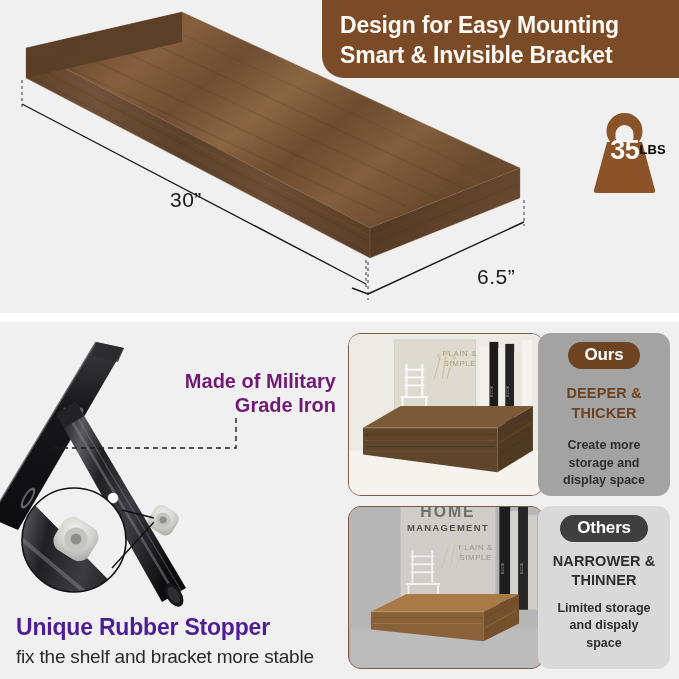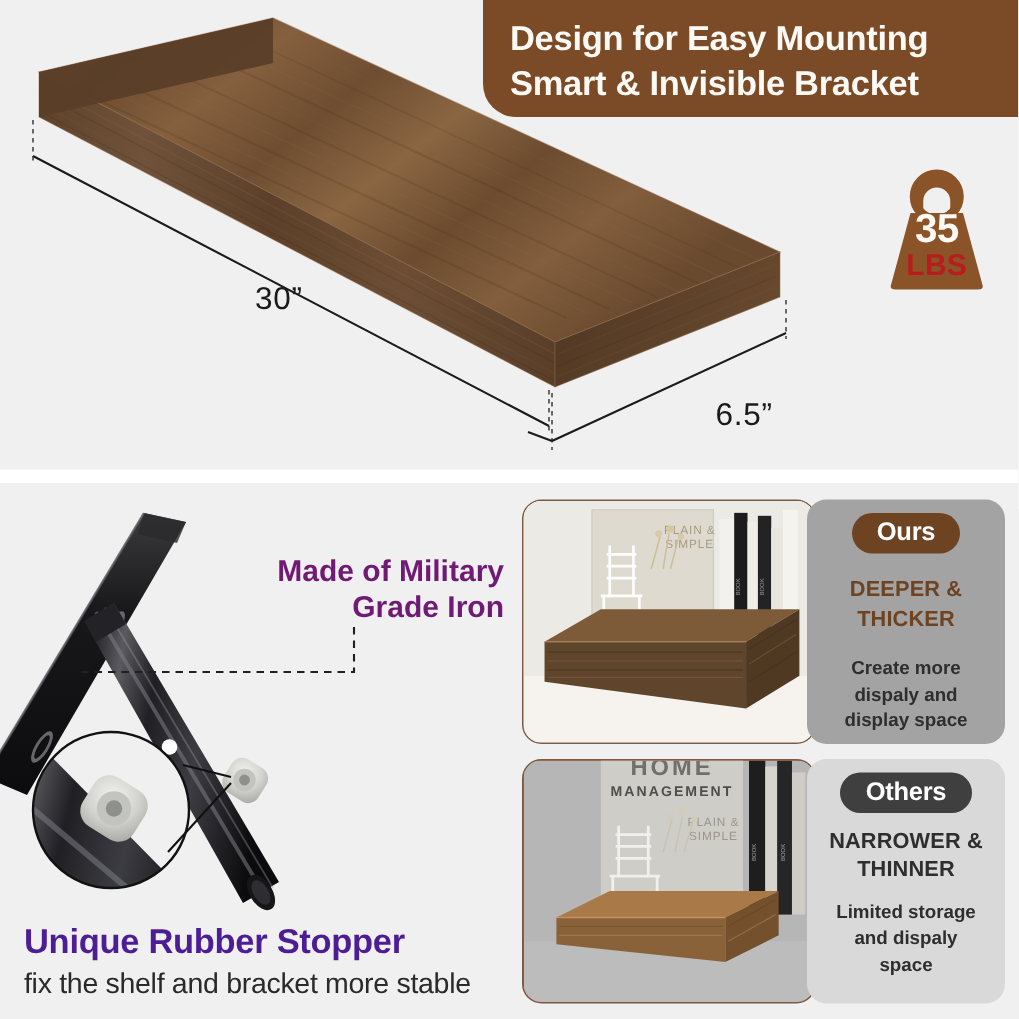--- a/index.html
+++ b/index.html
@@ -78,37 +78,37 @@
     position: absolute;
     left: 583px; top: 112px;
     width: 83px; height: 84px;
   }
   .weight-svg { display:block; width: 83px; height: 84px; }
   .weight-txt {
     position: absolute;
     left: 0; top: 0;
     width: 83px; height: 84px;
     display: flex;
-    flex-direction: column;
+    flex-direction: row;
     align-items: center;
     justify-content: flex-end;
     padding-bottom: 7px;
     box-sizing: border-box;
     pointer-events: none;
   }
   .weight-num {
     color: #fdfaf5;
     font-size: 27px;
     font-weight: bold;
     line-height: 1;
     letter-spacing: -0.5px;
   }
   .weight-unit {
-    color: #b91c1c;
-    font-size: 20px;
+    color: #000000;
+    font-size: 13px;
     font-weight: bold;
     line-height: 1.15;
     letter-spacing: 0.2px;
   }
 
   
   .panel-bottom {
     position: absolute;
     left: 0; top: 322px;
     width: 679px; height: 357px;
@@ -500,21 +500,21 @@
           </svg>
         </div>
         <div class="info-card ours">
           <div class="pill ours">Ours</div>
           <div class="info-head ours">
             <span>DEEPER &amp;</span><br>
             <span>THICKER</span>
           </div>
           <div class="info-body">
             <span>Create more</span><br>
-            <span>dispaly and</span><br>
+            <span>storage and</span><br>
             <span>display space</span>
           </div>
         </div>
       </div>
 
       <div class="compare-row">
         <div class="photo-card others">
           <svg class="photo-svg" viewBox="0 0 196 163">
             <rect width="196" height="163" fill="#bcbcbc"></rect>
             <rect x="0" y="0" width="196" height="122" fill="#b6b6b6"></rect>

